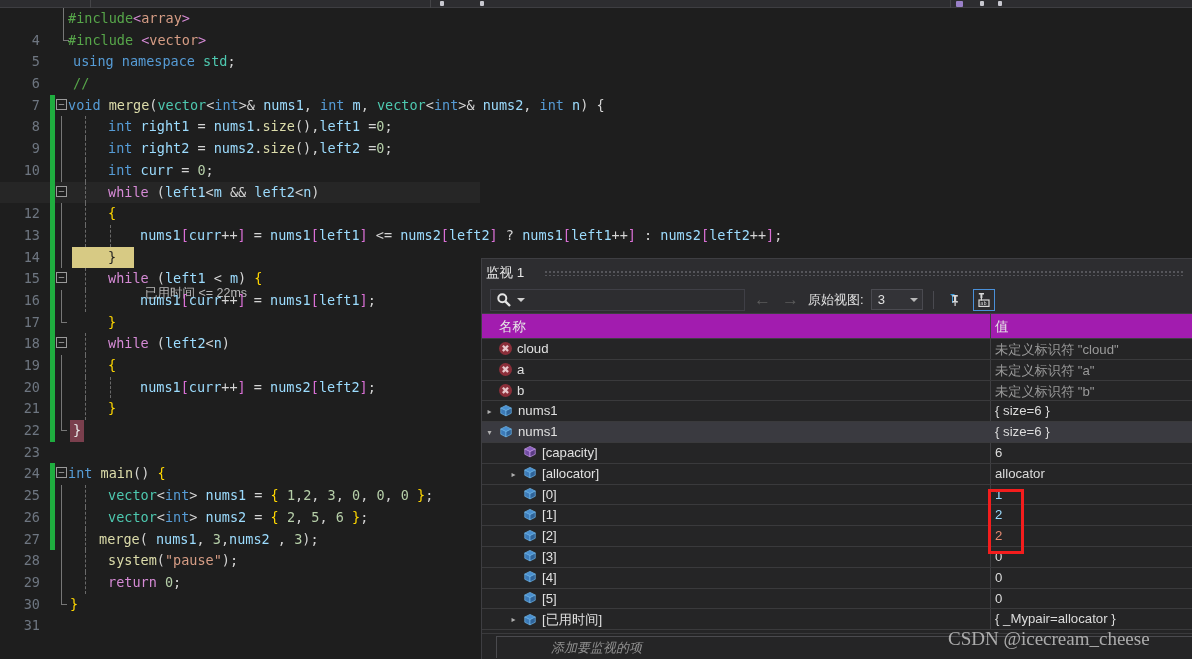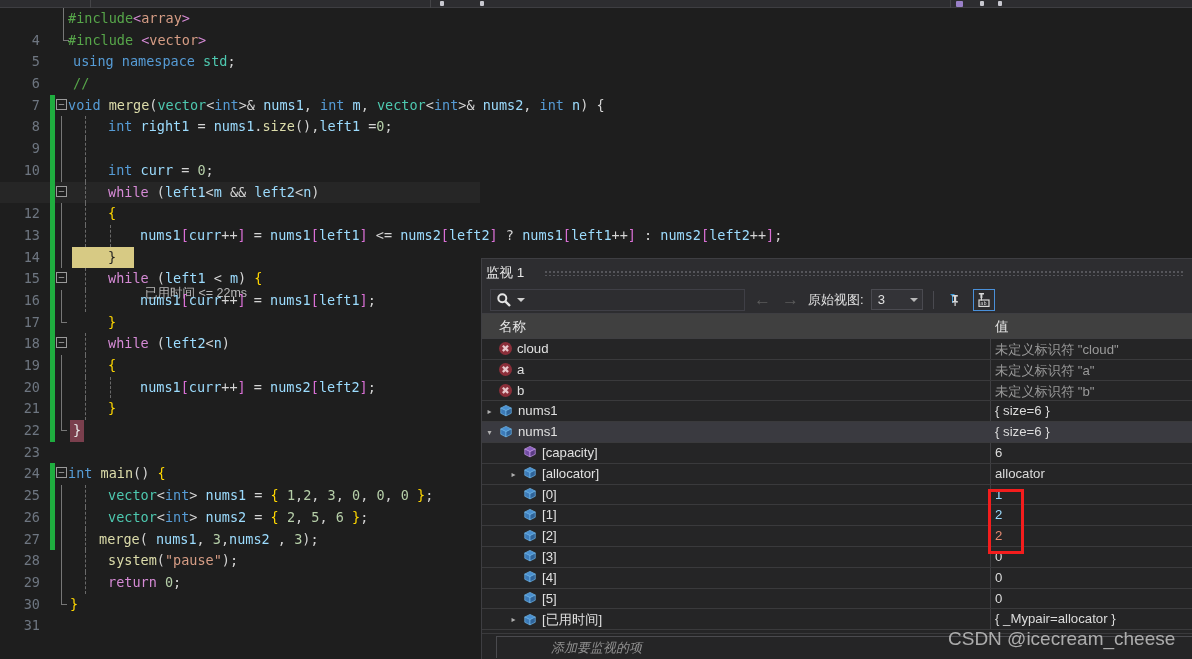--- a/index.html
+++ b/index.html
@@ -99,21 +99,21 @@
     width: 52px; height: 21px; background: #333337; border: 1px solid #4a4a50;
     display: flex; align-items: center; justify-content: space-between;
     padding: 0 4px 0 6px; color: #e0e0e0; font-size: 13px;
   }
   .tb-sep { width: 1px; height: 18px; background: #4a4a50; margin: 0 3px; }
   .tb-btn { width: 22px; height: 22px; display: flex; align-items: center; justify-content: center; }
   .tb-btn.active { border: 1px solid #4a90d9; }
 
   
   .grid-head {
-    height: 25px; background: #404040; color: #e6e6e6; font-size: 13.5px;
+    height: 25px; background: #a21caf; color: #e6e6e6; font-size: 13.5px;
     position: relative; border-bottom: 1px solid #3f3f42;
   }
   .grid-head .col-name { position: absolute; left: 17px; top: 4px; }
   .grid-head .col-val  { position: absolute; left: 513px; top: 4px; }
   .col-div { position: absolute; left: 508px; top: 0; bottom: 0; width: 1px; background: #3f3f42; }
 
   .rows { position: relative; height: 290px; }
   .wrow {
     position: relative; height: 20.8px; border-bottom: 1px solid #3a3a3c;
     font-size: 13.2px; color: #e0e0e0;
@@ -150,21 +150,21 @@
     font-size: 13px; font-style: italic; margin-left: 48px;
   }
 
   .red-box {
     position: absolute; left: 988px; top: 489px; width: 36px; height: 65px;
     border: 3px solid #f41d1d; z-index: 40; pointer-events: none;
   }
   .watermark {
     position: absolute; left: 948px; top: 628px; z-index: 50;
     color: #c9c9c9; opacity: .82; font-size: 19px;
-    font-family: Liberation Sans, sans-serif; white-space: nowrap;
+    font-family: Liberation Serif, serif; white-space: nowrap;
   }
 </style>
 </head>
 <body>
 
 <div id="root">
 
   <div class="top-strip">
     <div class="seg" style="left:90px;"></div>
     <div class="seg" style="left:430px;"></div>
@@ -213,20 +213,21 @@
       <div class="vguide solid" style="left:61px;"></div>
       <div class="vguide dash" style="left:85px;"></div>
       <span class="codetxt" style="left:108px;"><span class="kw">int </span><span class="var">right1</span><span class="pun"> = </span><span class="var">nums1</span><span class="pun">.</span><span class="fn">size</span><span class="pun">(),</span><span class="var">left1</span><span class="pun"> =</span><span class="num">0</span><span class="pun">;</span></span>
     </div>
 
     <div class="code-line">
       <span class="lnum">10</span>
       <div class="chgbar"></div>
       <div class="vguide solid" style="left:61px;"></div>
       <div class="vguide dash" style="left:85px;"></div>
+      <span class="codetxt" style="left:108px;"><span class="kw">int </span><span class="var">right2</span><span class="pun"> = </span><span class="var">nums2</span><span class="pun">.</span><span class="fn">size</span><span class="pun">(),</span><span class="var">left2</span><span class="pun"> =</span><span class="num">0</span><span class="pun">;</span></span>
     </div>
 
     <div class="code-line">
       <span class="lnum">11</span>
       <div class="chgbar"></div>
       <div class="vguide solid" style="left:61px;"></div>
       <div class="vguide dash" style="left:85px;"></div>
       <span class="codetxt" style="left:108px;"><span class="kw">int </span><span class="var">curr</span><span class="pun"> = </span><span class="num">0</span><span class="pun">;</span></span>
     </div>
 

